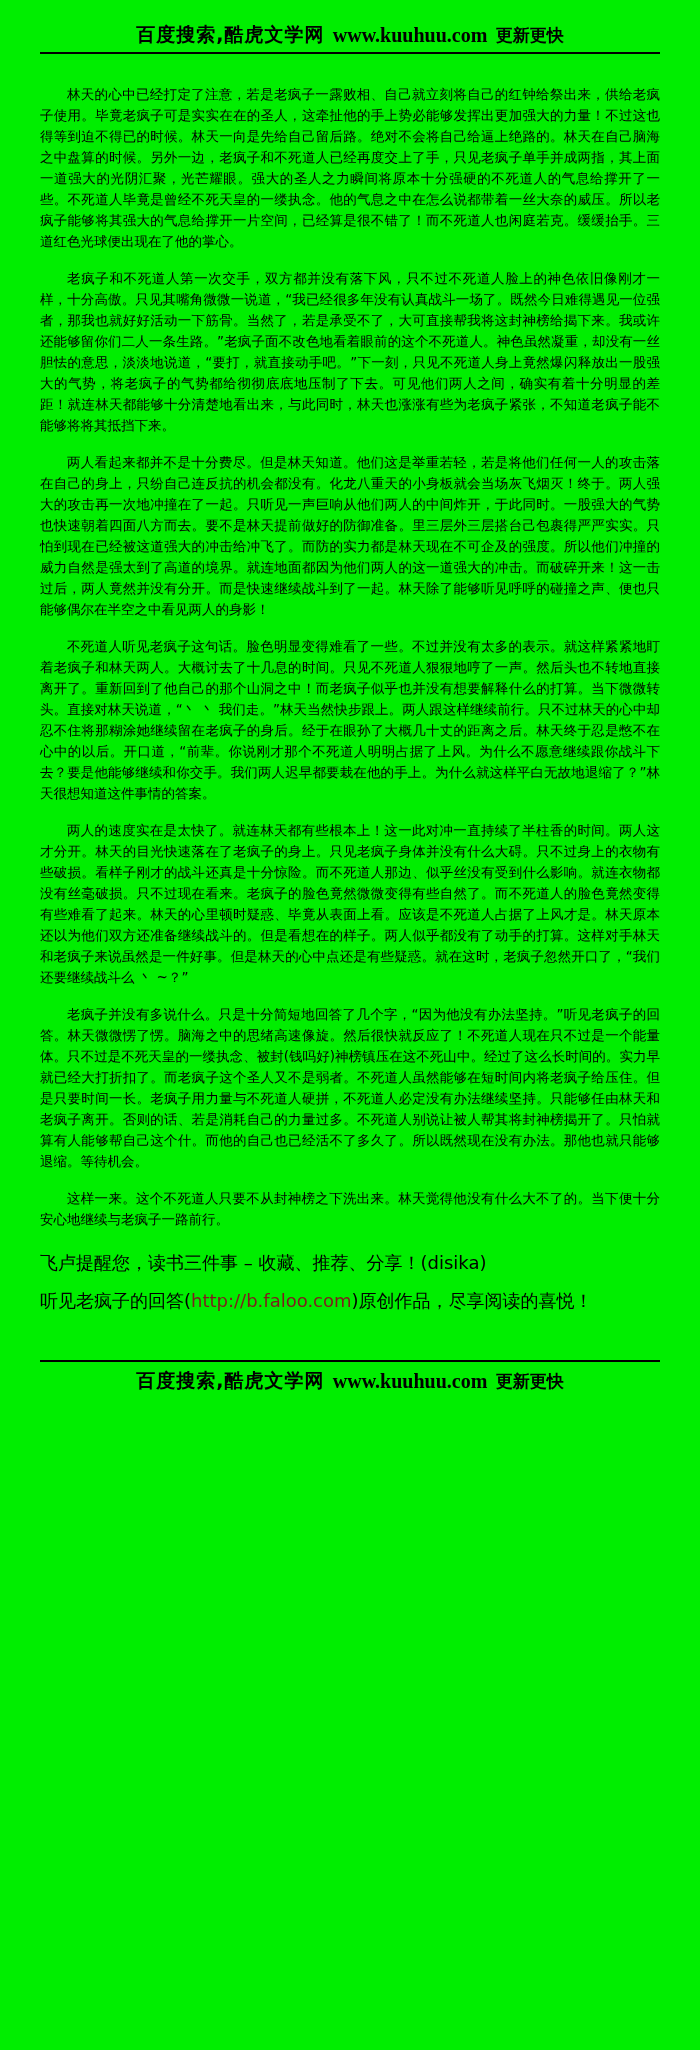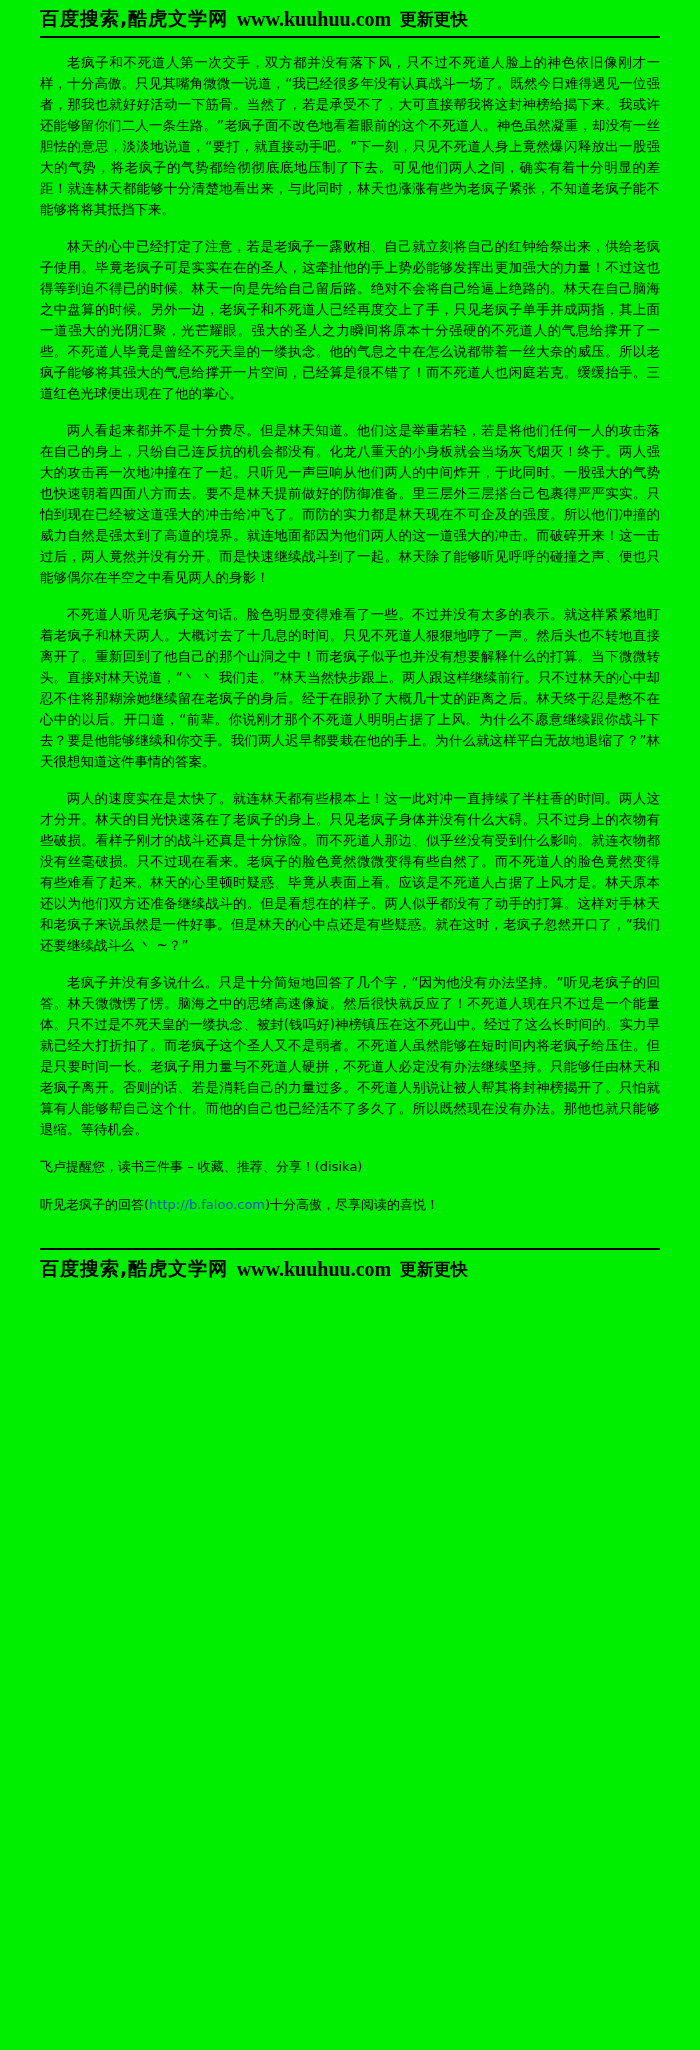--- a/index.html
+++ b/index.html
@@ -17,23 +17,23 @@
   .page {
     position: relative;
     width: 700px;
     height: 2050px;
     box-sizing: border-box;
     padding: 0;
   }
   .banner {
     position: relative;
     width: 620px;
-    margin: 0 auto;
+    margin: 16px auto;
     padding: 6px 0 4px 0;
-    text-align: left;
+    text-align: center;
     white-space: nowrap;
     border-bottom: 2px solid #000;
   }
   .banner-bottom {
     border-bottom: none;
     border-top: 2px solid #000;
     padding-top: 6px;
   }
   .banner-cn {
     font-family: "DejaVu Sans", sans-serif;
@@ -68,62 +68,63 @@
     text-align: justify;
     font-family: "DejaVu Sans", sans-serif;
     word-break: break-all;
   }
   p.para.short {
     margin-bottom: 22px;
   }
   .footer-note {
     width: 620px;
     margin: 16px auto;
-    font-size: 13px;
+    font-size: 18px;
     line-height: 22px;
     font-family: "DejaVu Sans", sans-serif;
   }
   .footer-note .line {
     margin-top: 10px;
   }
   .footer-note .line2 {
     margin-top: 16px;
     margin-bottom: 22px;
   }
   .footer-link {
-    color: #1d4ed8;
+    color: #7f1d1d;
     text-decoration: none;
   }
   .spacer-pre-banner {
     height: 10px;
   }
 </style>
 </head>
 <body>
 
 <div class="page">
 
   <div class="banner">
     <span class="banner-cn">百度搜索,酷虎文学网</span>
     <span class="banner-url">www.kuuhuu.com</span>
     <span class="banner-cn2">更新更快</span>
   </div>
 
   <div class="content">
+    <p class="para">林天的心中已经打定了注意，若是老疯子一露败相、自己就立刻将自己的红钟给祭出来，供给老疯子使用。毕竟老疯子可是实实在在的圣人，这牵扯他的手上势必能够发挥出更加强大的力量！不过这也得等到迫不得已的时候。林天一向是先给自己留后路。绝对不会将自己给逼上绝路的。林天在自己脑海之中盘算的时候。另外一边，老疯子和不死道人已经再度交上了手，只见老疯子单手并成两指，其上面一道强大的光阴汇聚，光芒耀眼。强大的圣人之力瞬间将原本十分强硬的不死道人的气息给撑开了一些。不死道人毕竟是曾经不死天皇的一缕执念。他的气息之中在怎么说都带着一丝大奈的威压。所以老疯子能够将其强大的气息给撑开一片空间，已经算是很不错了！而不死道人也闲庭若克。缓缓抬手。三道红色光球便出现在了他的掌心。</p>
     <p class="para">老疯子和不死道人第一次交手，双方都并没有落下风，只不过不死道人脸上的神色依旧像刚才一样，十分高傲。只见其嘴角微微一说道，“我已经很多年没有认真战斗一场了。既然今日难得遇见一位强者，那我也就好好活动一下筋骨。当然了，若是承受不了，大可直接帮我将这封神榜给揭下来。我或许还能够留你们二人一条生路。”老疯子面不改色地看着眼前的这个不死道人。神色虽然凝重，却没有一丝胆怯的意思，淡淡地说道，“要打，就直接动手吧。”下一刻，只见不死道人身上竟然爆闪释放出一股强大的气势，将老疯子的气势都给彻彻底底地压制了下去。可见他们两人之间，确实有着十分明显的差距！就连林天都能够十分清楚地看出来，与此同时，林天也涨涨有些为老疯子紧张，不知道老疯子能不能够将将其抵挡下来。</p>
-    <p class="para">林天的心中已经打定了注意，若是老疯子一露败相、自己就立刻将自己的红钟给祭出来，供给老疯子使用。毕竟老疯子可是实实在在的圣人，这牵扯他的手上势必能够发挥出更加强大的力量！不过这也得等到迫不得已的时候。林天一向是先给自己留后路。绝对不会将自己给逼上绝路的。林天在自己脑海之中盘算的时候。另外一边，老疯子和不死道人已经再度交上了手，只见老疯子单手并成两指，其上面一道强大的光阴汇聚，光芒耀眼。强大的圣人之力瞬间将原本十分强硬的不死道人的气息给撑开了一些。不死道人毕竟是曾经不死天皇的一缕执念。他的气息之中在怎么说都带着一丝大奈的威压。所以老疯子能够将其强大的气息给撑开一片空间，已经算是很不错了！而不死道人也闲庭若克。缓缓抬手。三道红色光球便出现在了他的掌心。</p>
     <p class="para">两人看起来都并不是十分费尽。但是林天知道。他们这是举重若轻，若是将他们任何一人的攻击落在自己的身上，只纷自己连反抗的机会都没有。化龙八重天的小身板就会当场灰飞烟灭！终于。两人强大的攻击再一次地冲撞在了一起。只听见一声巨响从他们两人的中间炸开，于此同时。一股强大的气势也快速朝着四面八方而去。要不是林天提前做好的防御准备。里三层外三层搭台己包裹得严严实实。只怕到现在已经被这道强大的冲击给冲飞了。而防的实力都是林天现在不可企及的强度。所以他们冲撞的威力自然是强太到了高道的境界。就连地面都因为他们两人的这一道强大的冲击。而破碎开来！这一击过后，两人竟然并没有分开。而是快速继续战斗到了一起。林天除了能够听见呼呼的碰撞之声、便也只能够偶尔在半空之中看见两人的身影！</p>
     <p class="para">不死道人听见老疯子这句话。脸色明显变得难看了一些。不过并没有太多的表示。就这样紧紧地盯着老疯子和林天两人。大概讨去了十几息的时间。只见不死道人狠狠地哼了一声。然后头也不转地直接离开了。重新回到了他自己的那个山洞之中！而老疯子似乎也并没有想要解释什么的打算。当下微微转头。直接对林天说道，“丶 丶 我们走。”林天当然快步跟上。两人跟这样继续前行。只不过林天的心中却忍不住将那糊涂她继续留在老疯子的身后。经于在眼孙了大概几十丈的距离之后。林天终于忍是憋不在心中的以后。开口道，“前辈。你说刚才那个不死道人明明占据了上风。为什么不愿意继续跟你战斗下去？要是他能够继续和你交手。我们两人迟早都要栽在他的手上。为什么就这样平白无故地退缩了？”林天很想知道这件事情的答案。</p>
     <p class="para">两人的速度实在是太快了。就连林天都有些根本上！这一此对冲一直持续了半柱香的时间。两人这才分开。林天的目光快速落在了老疯子的身上。只见老疯子身体并没有什么大碍。只不过身上的衣物有些破损。看样子刚才的战斗还真是十分惊险。而不死道人那边、似乎丝没有受到什么影响。就连衣物都没有丝毫破损。只不过现在看来。老疯子的脸色竟然微微变得有些自然了。而不死道人的脸色竟然变得有些难看了起来。林天的心里顿时疑惑、毕竟从表面上看。应该是不死道人占据了上风才是。林天原本还以为他们双方还准备继续战斗的。但是看想在的样子。两人似乎都没有了动手的打算。这样对手林天和老疯子来说虽然是一件好事。但是林天的心中点还是有些疑惑。就在这时，老疯子忽然开口了，“我们还要继续战斗么 丶 ~？”</p>
     <p class="para">老疯子并没有多说什么。只是十分简短地回答了几个字，“因为他没有办法坚持。”听见老疯子的回答。林天微微愣了愣。脑海之中的思绪高速像旋。然后很快就反应了！不死道人现在只不过是一个能量体。只不过是不死天皇的一缕执念、被封(钱吗好)神榜镇压在这不死山中。经过了这么长时间的。实力早就已经大打折扣了。而老疯子这个圣人又不是弱者。不死道人虽然能够在短时间内将老疯子给压住。但是只要时间一长。老疯子用力量与不死道人硬拼，不死道人必定没有办法继续坚持。只能够任由林天和老疯子离开。否则的话、若是消耗自己的力量过多。不死道人别说让被人帮其将封神榜揭开了。只怕就算有人能够帮自己这个什。而他的自己也已经活不了多久了。所以既然现在没有办法。那他也就只能够退缩。等待机会。</p>
+    <p class="para short">这样一来。这个不死道人只要不从封神榜之下洗出来。林天觉得他没有什么大不了的。当下便十分安心地继续与老疯子一路前行。</p>
   </div>
 
   <div class="footer-note">
     <div class="line">飞卢提醒您，读书三件事 – 收藏、推荐、分享！(disika)</div>
-    <div class="line2"><span>听见老疯子的回答(</span><a class="footer-link" href="#">http://b.faloo.com</a><span>)十分高傲，尽享阅读的喜悦！</span></div>
+    <div class="line2"><span>听见老疯子的回答(</span><a class="footer-link" href="#">http://b.faloo.com</a><span>)原创作品，尽享阅读的喜悦！</span></div>
   </div>
 
   <div class="spacer-pre-banner"></div>
 
   <div class="banner banner-bottom">
     <span class="banner-cn">百度搜索,酷虎文学网</span>
     <span class="banner-url">www.kuuhuu.com</span>
     <span class="banner-cn2">更新更快</span>
   </div>
 

